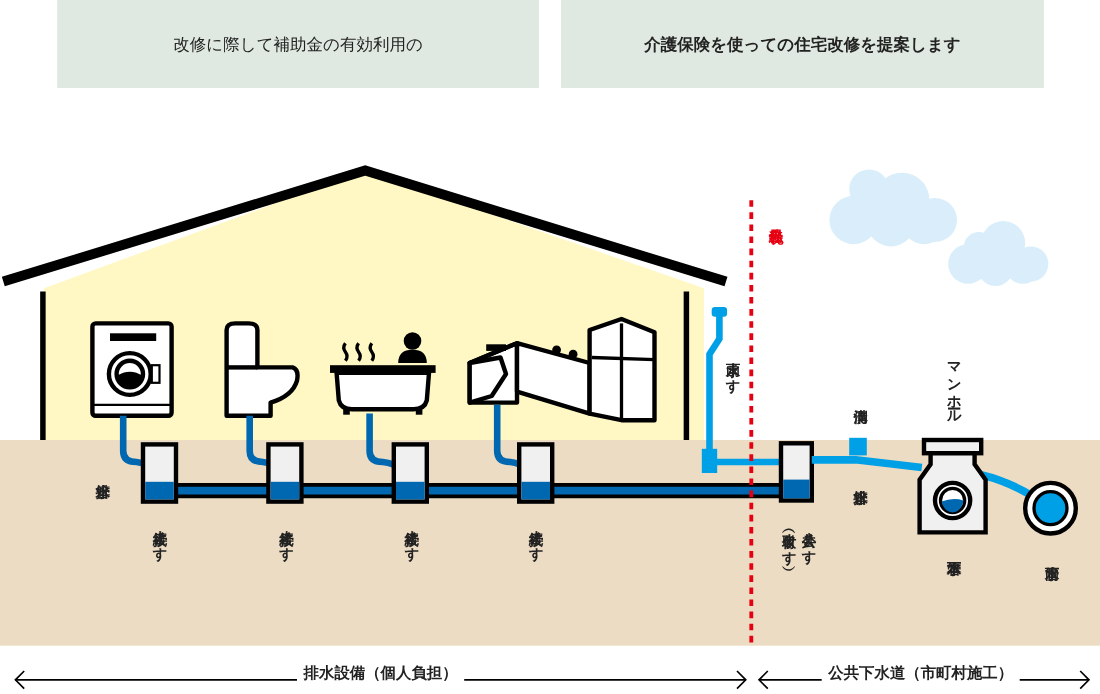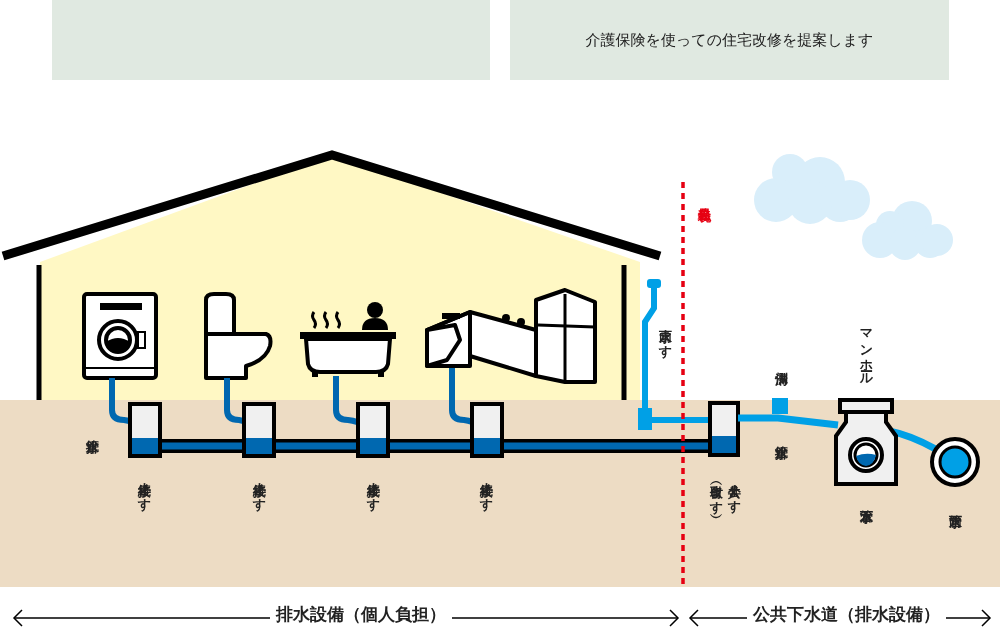--- a/index.html
+++ b/index.html
@@ -1,29 +1,30 @@
 <!DOCTYPE html>
 <html><head>
 <meta charset="utf-8">
 <style>
   html,body{margin:0;padding:0;background:#fff;}
   body{width:1000px;height:631px;position:relative;overflow:hidden;font-family:"DejaVu Sans",sans-serif;}
   .banner{position:absolute;top:0;height:80px;background:#e0e9e1;display:flex;align-items:center;justify-content:center;text-align:center;color:#222;font-size:15px;line-height:24px;}
   #banner-left{left:52px;width:438px;}
-  #banner-right{left:510px;width:439px;}
+  #banner-right{left:510px;width:439px;font-weight:bold;}
   svg{position:absolute;left:0;top:0;}
   .vlabel{position:absolute;writing-mode:vertical-rl;text-orientation:upright;font-weight:bold;font-size:13px;color:#222;letter-spacing:0;line-height:14px;}
   .red{color:#e60012;}
-  .footer{position:absolute;top:603px;font-weight:bold;font-size:17px;color:#222;background:#fff;padding:0 6px;}
+  .footer{position:absolute;top:603px;font-weight:bold;font-size:14px;color:#222;background:#fff;padding:0 6px;}
 </style>
 </head>
 <body>
 
 <div class="banner" id="banner-left">
   <div>
+    <div>改修に際して補助金の有効利用の</div>
   </div>
 </div>
 <div class="banner" id="banner-right">
   <div>介護保険を使っての住宅改修を提案します</div>
 </div>
 
 <svg width="1000" height="631" viewBox="0 0 1000 631">
 
   <rect x="0" y="400" width="1000" height="187" fill="#eddcc4"></rect>
 
@@ -155,13 +156,13 @@
 <div class="vlabel" style="left:479px;top:473px;">接続ます</div>
 <div class="vlabel" style="left:727px;top:475px;">公共ます</div>
 <div class="vlabel" style="left:709px;top:476px;">（取付ます）</div>
 <div class="vlabel" style="left:774px;top:362px;">側溝</div>
 <div class="vlabel" style="left:774px;top:436px;">排水管</div>
 <div class="vlabel" style="left:859px;top:320px;">マンホール</div>
 <div class="vlabel" style="left:859px;top:500px;">下水本管</div>
 <div class="vlabel" style="left:948px;top:505px;">雨水管</div>
 
 <div class="footer" style="left:270px;">排水設備（個人負担）</div>
-<div class="footer" style="left:747px;">公共下水道（排水設備）</div>
+<div class="footer" style="left:747px;">公共下水道（市町村施工）</div>
 
 </body></html>

